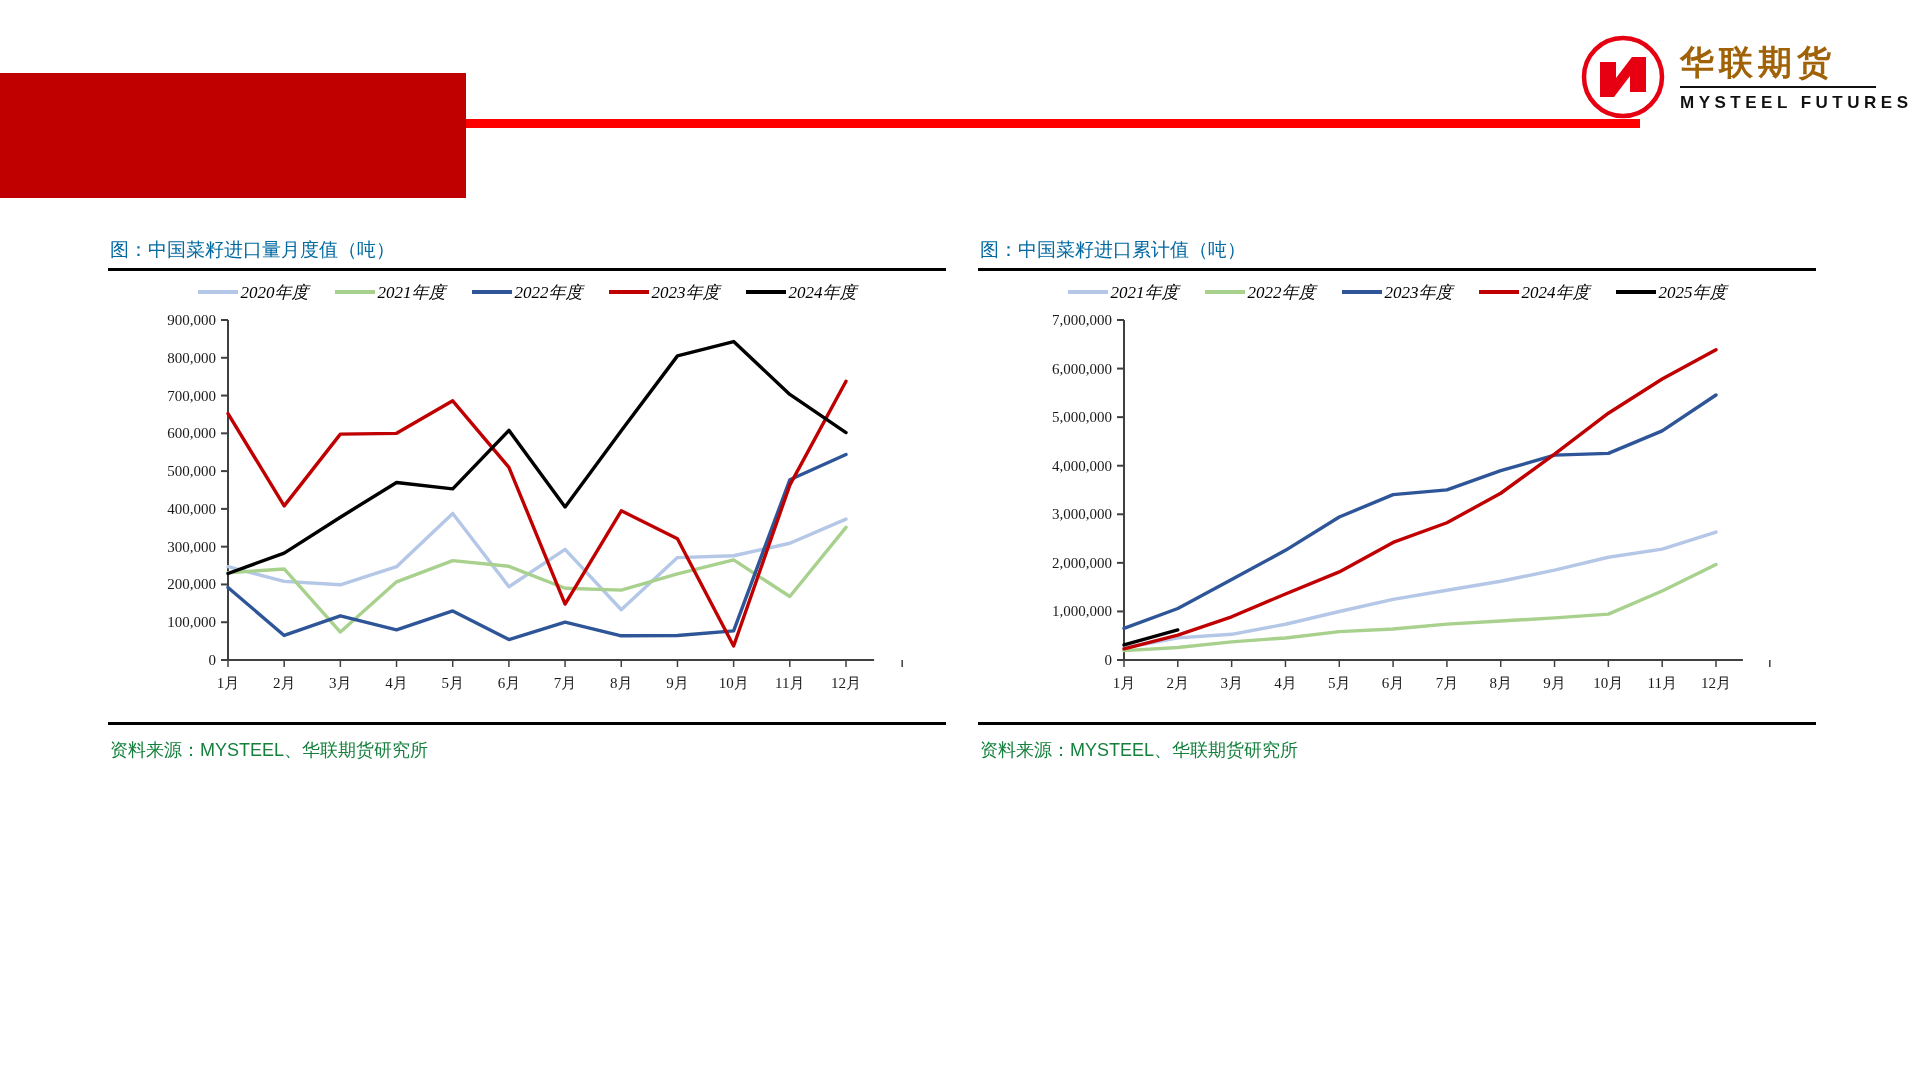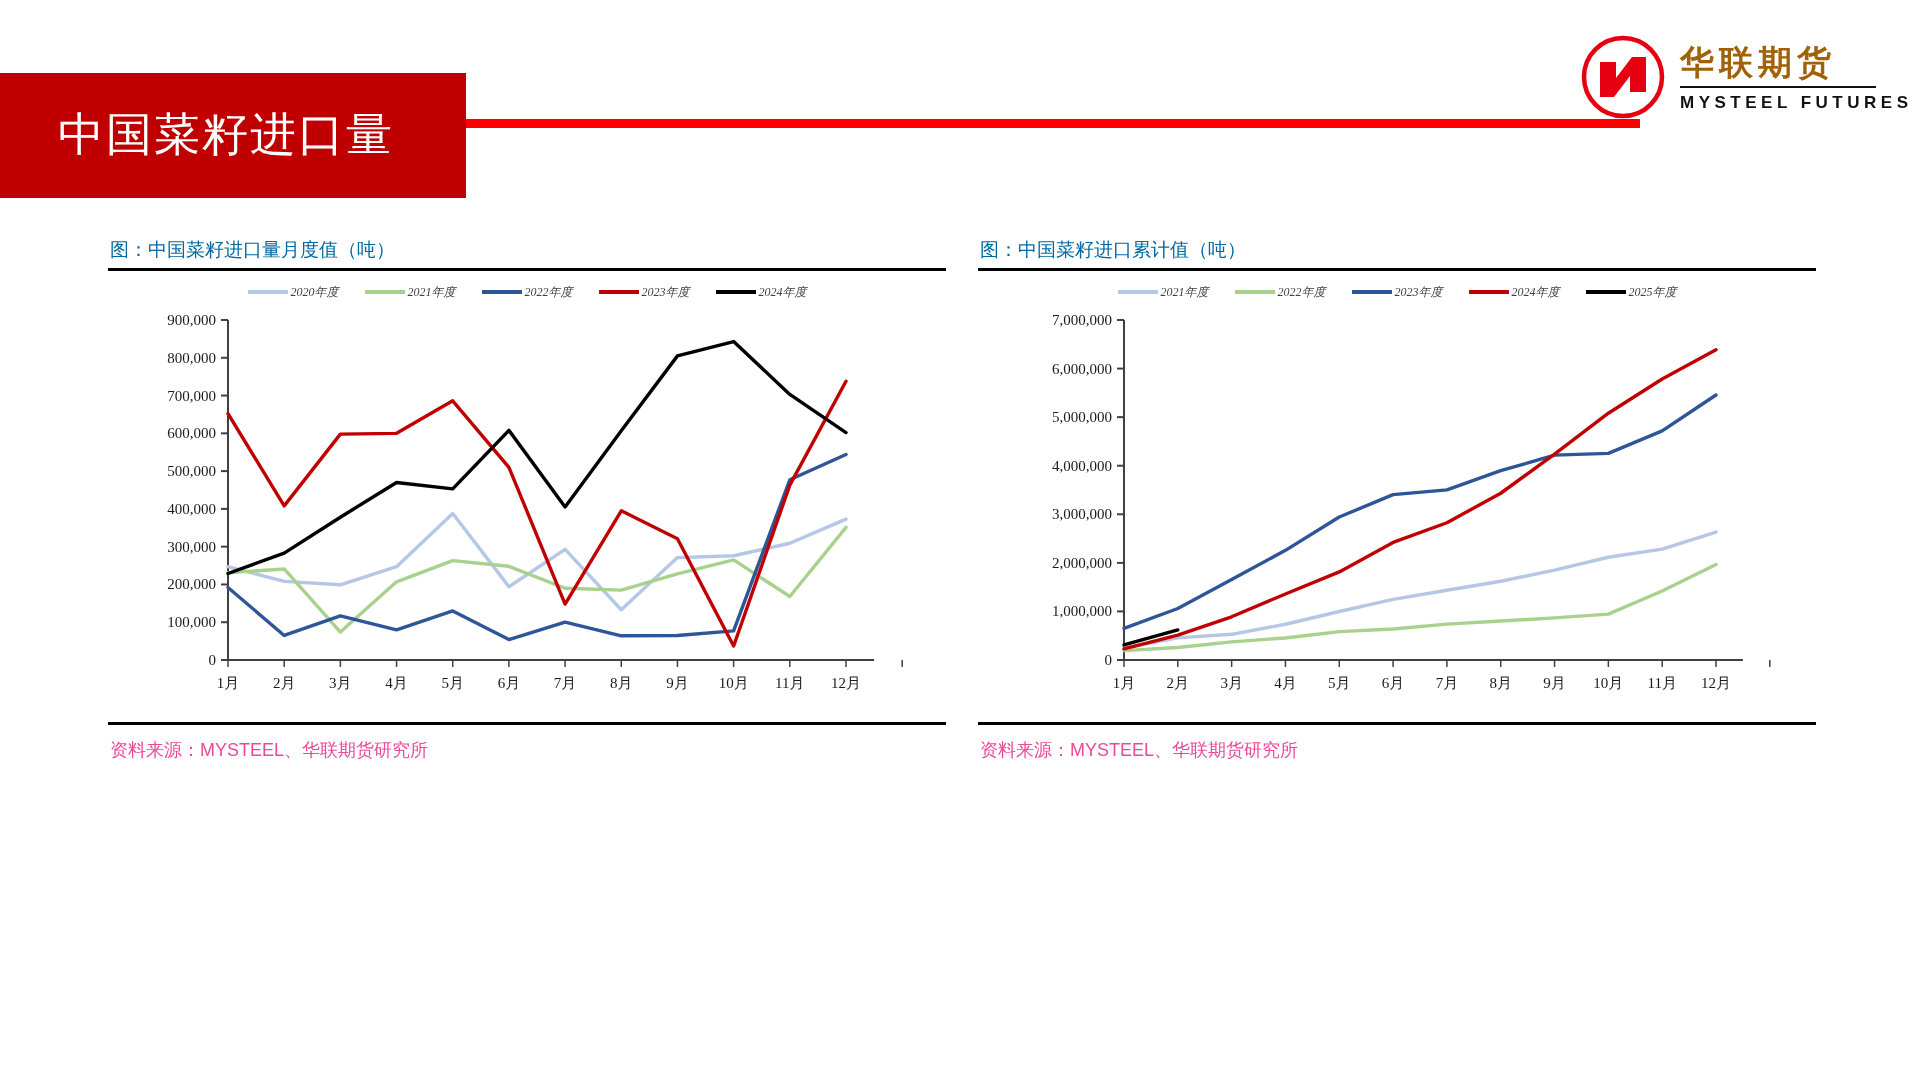--- a/index.html
+++ b/index.html
@@ -124,21 +124,21 @@
     top: 486px;
     height: 3px;
     background: #000000;
     width: 100%;
   }
   .panel-source {
     position: absolute;
     left: 2px;
     top: 502px;
     font-size: 18px;
-    color: #ec4899;
+    color: #15803d;
     white-space: nowrap;
     font-family: "Liberation Sans", "DejaVu Sans", sans-serif;
   }
 
   
   .legend {
     position: absolute;
     left: 0;
     top: 42px;
     width: 100%;
@@ -151,22 +151,22 @@
     display: flex;
     align-items: center;
     margin: 0 13px;
   }
   .legend-swatch {
     width: 40px;
     height: 4px;
     margin-right: 3px;
   }
   .legend-label {
-    font-size: 12px;
-    color: #404040;
+    font-size: 17px;
+    color: #000000;
     font-family: "Liberation Serif", "DejaVu Serif", serif;
     font-style: italic;
     white-space: nowrap;
   }
 
   
   .plot-wrap {
     position: absolute;
     left: 0;
     top: 76px;
@@ -180,21 +180,20 @@
     font-size: 15px;
     fill: #1a1a1a;
   }
   .xtick-label { font-style: normal; }
 </style>
 </head>
 <body>
 
 <div id="header">
   <div id="title-banner"></div>
-  <div id="title-text">中国菜籽进口量</div>
   <div id="title-rule"></div>
 
   <div id="logo">
     <div id="logo-mark">
       <svg width="86" height="86" viewBox="0 0 86 86" aria-hidden="true">
         <circle cx="43" cy="43" r="39" fill="none" stroke="#E60012" stroke-width="4.5"></circle>
         <path d="M20 63 L20 28 L36 28 L36 44 L52 23 L66 23 L66 58 L50 58 L50 42 L34 63 Z" fill="#E60012"></path>
       </svg>
     </div>
     <div id="logo-words">

